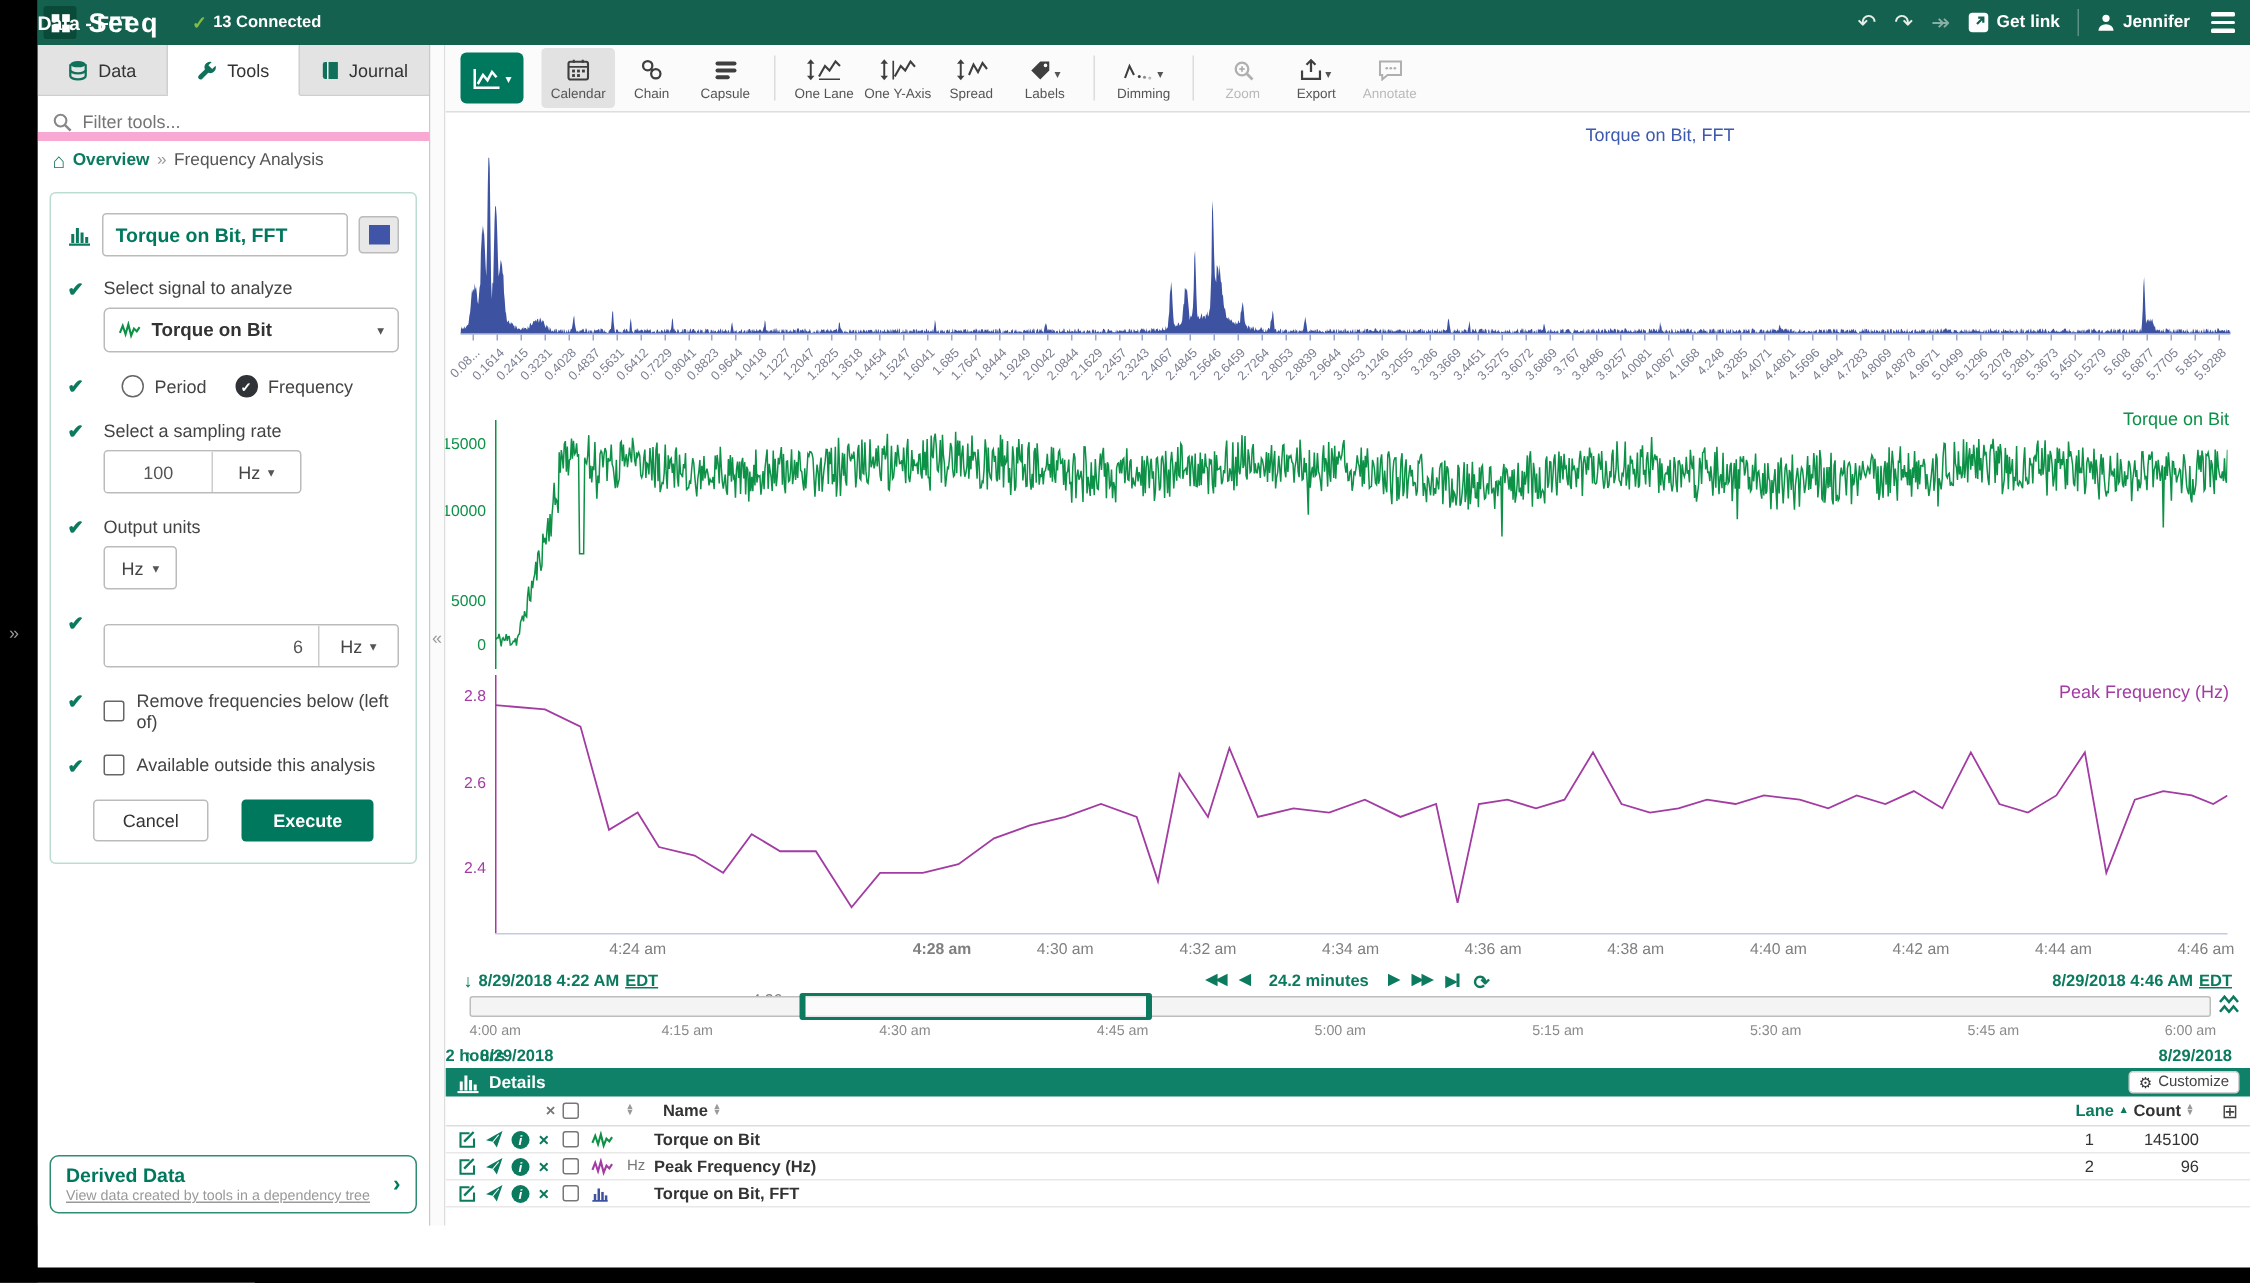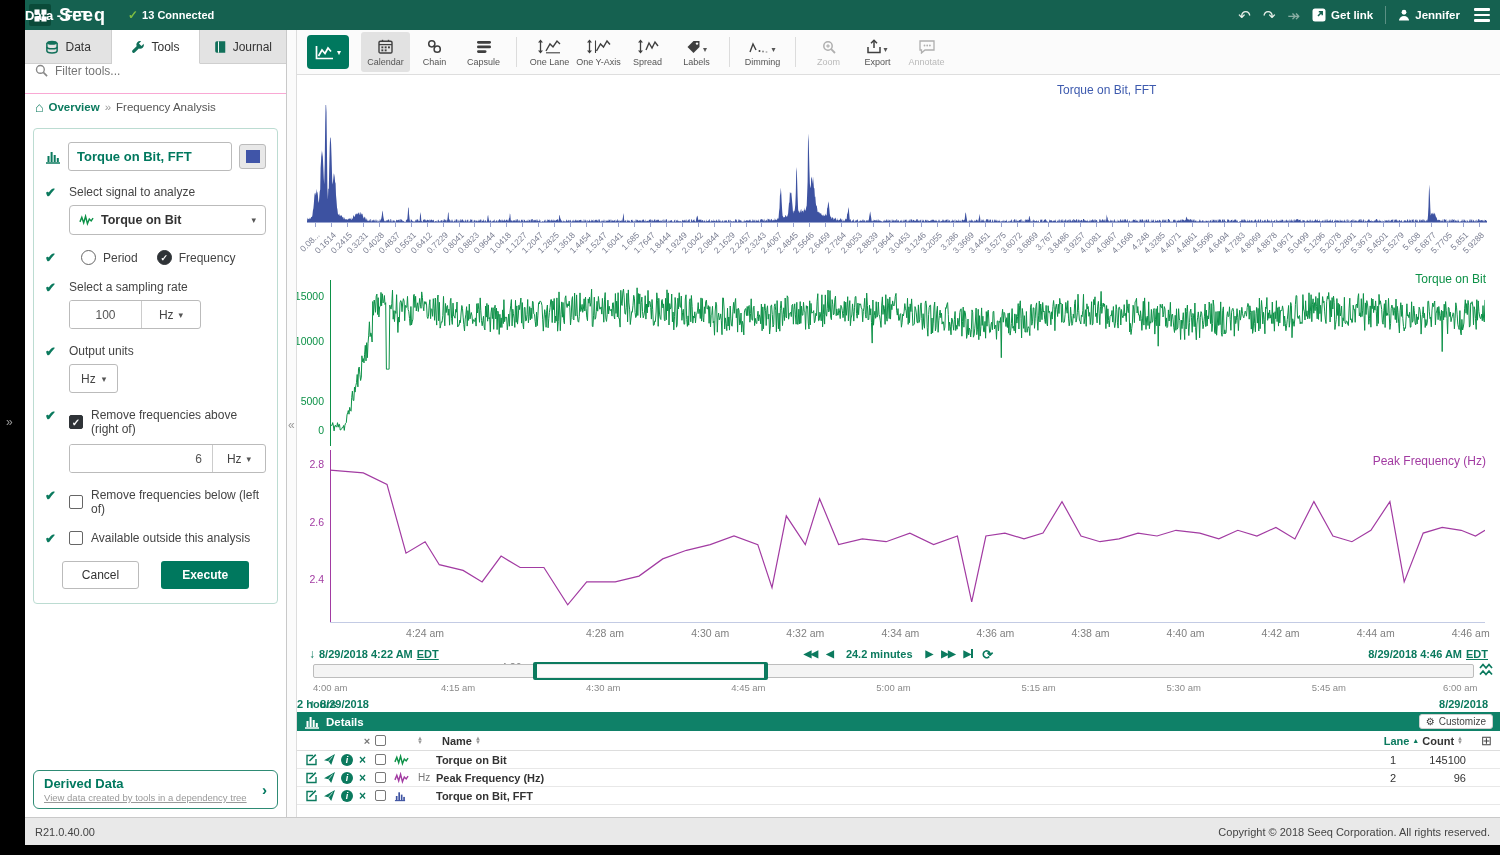--- a/index.html
+++ b/index.html
@@ -27,21 +27,21 @@
 
   .body-row { position:absolute; top:30px; left:0; right:0; bottom:28px; display:flex; }
 
   
   .sidebar { width:262px; background:#fff; border-right:1px solid #c9c9c9; position:relative; flex:none; }
   .tabs { display:flex; height:34px; background:#e3e3e3; border-bottom:1px solid #cfcfcf; }
   .tab { flex:1; display:flex; align-items:center; justify-content:center; gap:6px; font-size:12px; color:#333; border-right:1px solid #cfcfcf; cursor:pointer; background:#e3e3e3; }
   .tab:last-child { border-right:none; }
   .tab.active { background:#fff; border-bottom:1px solid #fff; margin-bottom:-1px; }
   .tabic { color:#11705a; display:inline-flex; }
-  .filter-row { height:30px; display:flex; align-items:flex-start; gap:7px; padding:0 10px; border-bottom:1px solid #f9a8d4; color:#888; }
+  .filter-row { height:30px; display:flex; align-items:flex-end; gap:7px; padding:0 10px; border-bottom:6px solid #f9a8d4; color:#888; }
   .filter-row input { border:none; outline:none; font-size:12px; color:#666; flex:1; font-family:inherit; }
   .breadcrumb { height:26px; display:flex; align-items:center; gap:5px; padding:0 10px; font-size:11.5px; }
   .bc-home { color:#0b7a5e; font-size:14px; line-height:1; }
   .bc-link { color:#0b7a5e; font-weight:700; text-decoration:none; cursor:pointer; }
   .bc-sep { color:#999; }
   .bc-cur { color:#555; }
 
   .tool-card { margin:8px; border:1px solid #bcdcd2; border-radius:4px; padding:13px 11px 14px 11px; }
   .tc-head { display:flex; align-items:center; gap:7px; margin-bottom:14px; }
   .tc-ic { color:#0b7a5e; display:inline-flex; }
@@ -331,24 +331,20 @@
             <div class="slabel">Output units</div>
             <span class="unitbox">
                 <span>Hz</span>
                 <span class="car3">▾</span>
               </span>
           </div>
         </div>
         <div class="step">
           <span class="chk">✔</span>
           <div class="step-body">
-            <div class="cbxrow">
-              <span class="cbx on"></span>
-              <span class="cbxlbl">Remove frequencies above (right of)</span>
-            </div>
             <div class="widegroup">
               <input value="6" style="">
               <span class="unitcell">
                   <span>Hz</span>
                   <span class="car3">▾</span>
                 </span>
             </div>
           </div>
         </div>
         <div class="step">
@@ -710,21 +706,21 @@
           <svg width="1155" height="172">
             <line x1="0.5" y1="0" x2="0.5" y2="172" stroke="#a23ba2" stroke-width="1"></line>
             <polyline points="0.0,20.1 33.3,22.9 57.0,34.4 76.0,103.2 95.1,91.7 109.3,114.7 133.1,120.4 152.1,131.9 171.1,106.1 190.1,117.5 213.9,117.5 237.7,154.8 256.7,131.9 285.2,131.9 309.0,126.1 332.7,108.9 356.5,100.3 380.2,94.6 404.0,86.0 427.8,94.6 442.0,137.6 456.3,65.9 475.3,94.6 489.6,48.7 508.6,94.6 532.3,88.9 556.1,91.7 579.9,83.1 603.6,94.6 627.4,86.0 641.7,151.9 655.9,86.0 674.9,83.1 694.0,88.9 713.0,83.1 732.0,51.6 751.0,86.0 770.0,91.7 789.0,88.9 808.0,83.1 827.0,86.0 846.0,80.3 869.8,83.1 888.8,88.9 907.8,80.3 926.9,86.0 945.9,77.4 964.9,88.9 983.9,51.6 1002.9,86.0 1021.9,91.7 1040.9,80.3 1059.9,51.6 1074.2,131.9 1093.2,83.1 1112.2,77.4 1131.2,80.3 1145.5,86.0 1155.0,80.3 " fill="none" stroke="#a23ba2" stroke-width="1.2"></polyline>
           </svg>
         </div>
 
       <div class="abs" id="time-axis-line"></div>
       <div class="abs" id="time-axis">
           <span class="tlab" style="left: 95.1px;">4:24 am</span>
           <span class="tlab" style="left: 190.1px; margin-top: 34px;">4:26 am</span>
-          <span class="tlab" style="left: 275px;">4:28 am</span>
+          <span class="tlab" style="left: 298px; font-weight: bold;">4:28 am</span>
           <span class="tlab" style="left: 380.2px;">4:30 am</span>
           <span class="tlab" style="left: 475.3px;">4:32 am</span>
           <span class="tlab" style="left: 570.4px;">4:34 am</span>
           <span class="tlab" style="left: 665.4px;">4:36 am</span>
           <span class="tlab" style="left: 760.5px;">4:38 am</span>
           <span class="tlab" style="left: 855.6px;">4:40 am</span>
           <span class="tlab" style="left: 950.6px;">4:42 am</span>
           <span class="tlab" style="left: 1045.7px;">4:44 am</span>
           <span class="tlab" style="left: 1140.7px;">4:46 am</span>
         </div>
@@ -909,17 +905,13 @@
             <span class="runit"></span>
             <span class="rname">Torque on Bit, FFT</span>
             <span class="rlane"></span>
             <span class="rcount"></span>
             <span class="rsp"></span>
           </div>
         </div>
     </div>
   </div>
 
-  <div class="statusbar">
-    <span>R21.0.40.00</span>
-    <span>Copyright © 2018 Seeq Corporation. All rights reserved.</span>
-  </div>
 </div>
 
 </body></html>

